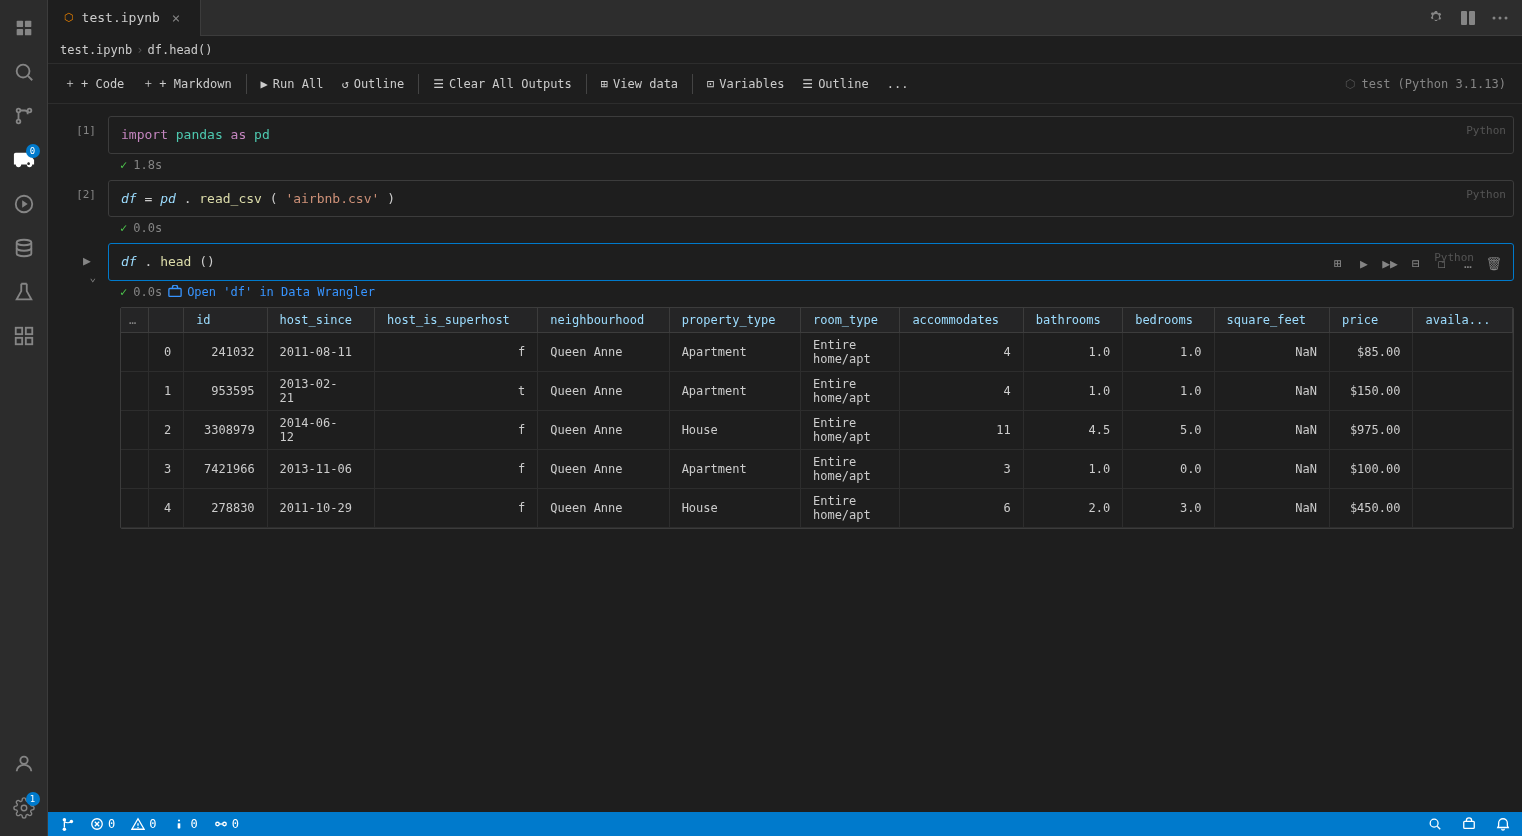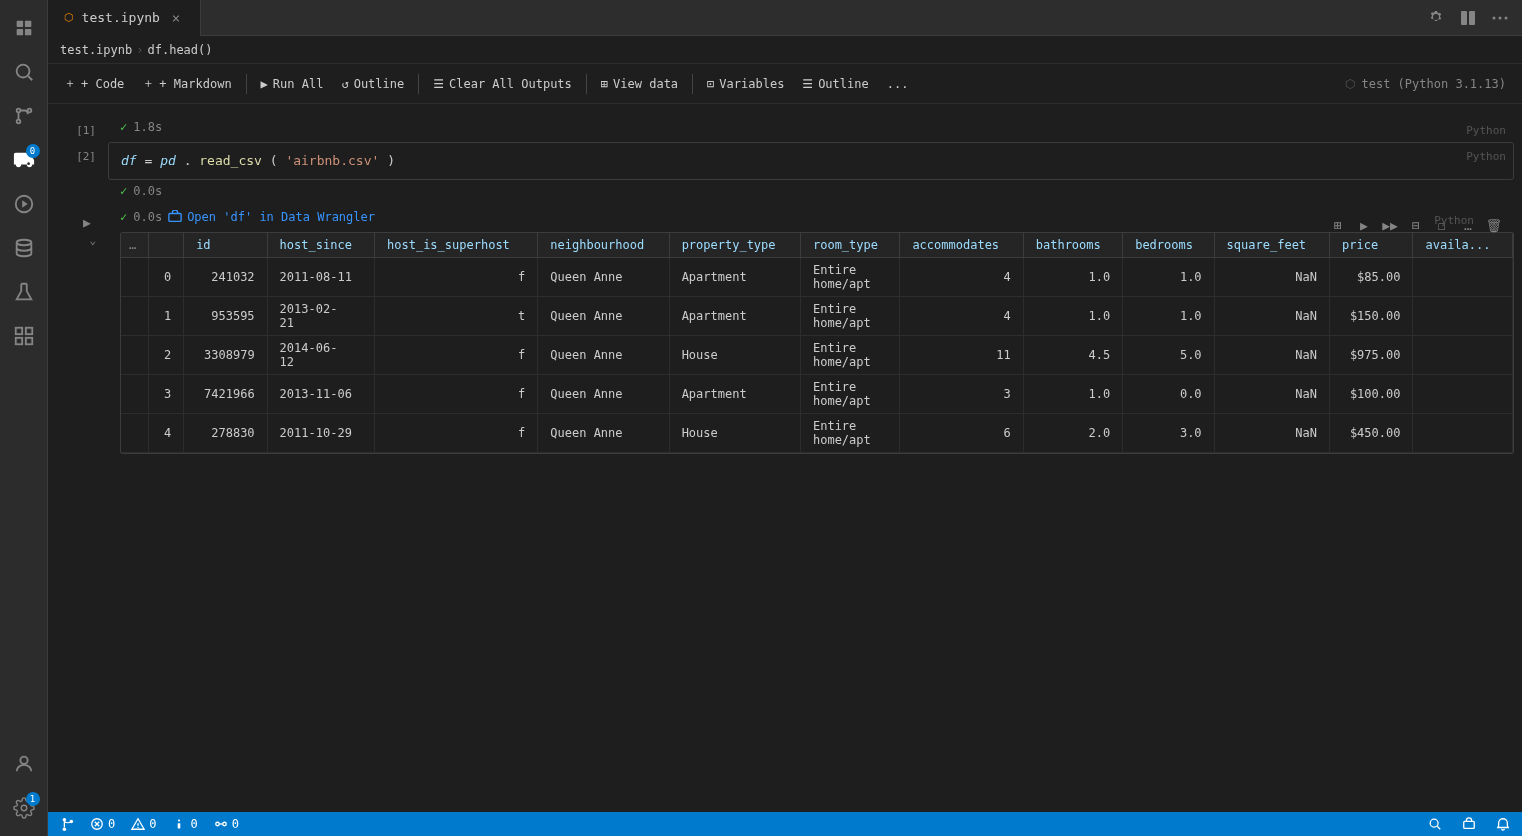--- a/index.html
+++ b/index.html
@@ -478,20 +478,26 @@
     </div>
   </div>
 
   <div class="notebook">
 
     <div class="cell">
       <div class="cell-gutter">
         <span class="cell-number">[1]</span>
       </div>
       <div class="cell-body">
+        <div class="code-area">
+          <span class="kw-import">import</span>
+          <span class="kw-module"> pandas </span>
+          <span class="kw-as">as</span>
+          <span class="kw-module"> pd</span>
+        </div>
         <div class="cell-output">
           <span class="check-icon">✓</span>
           <span>1.8s</span>
         </div>
       </div>
       <span class="cell-lang">Python</span>
     </div>
 
     <div class="cell">
       <div class="cell-gutter">
@@ -515,20 +521,26 @@
       </div>
       <span class="cell-lang">Python</span>
     </div>
 
     <div class="cell cell-active">
       <div class="cell-gutter">
         <div class="cell-run-btn">▶</div>
         <span style="font-size:11px;color:#858585;margin-top:2px;">⌄</span>
       </div>
       <div class="cell-body">
+        <div class="code-area">
+          <span class="kw-var">df</span>
+          <span>.</span>
+          <span class="kw-method">head</span>
+          <span>()</span>
+        </div>
         <div class="cell-output">
           <span class="check-icon">✓</span>
           <span>0.0s</span>
           <span class="wrangler-link">
             <svg width="14" height="14" viewBox="0 0 16 16" fill="none">
                 <rect x="1" y="4" width="14" height="9" rx="1" stroke="#3794ff" stroke-width="1.5"></rect>
                 <path d="M5 4V3a3 3 0 016 0v1" stroke="#3794ff" stroke-width="1.5"></path>
               </svg>
             <span>Open 'df' in Data Wrangler</span>
           </span>

